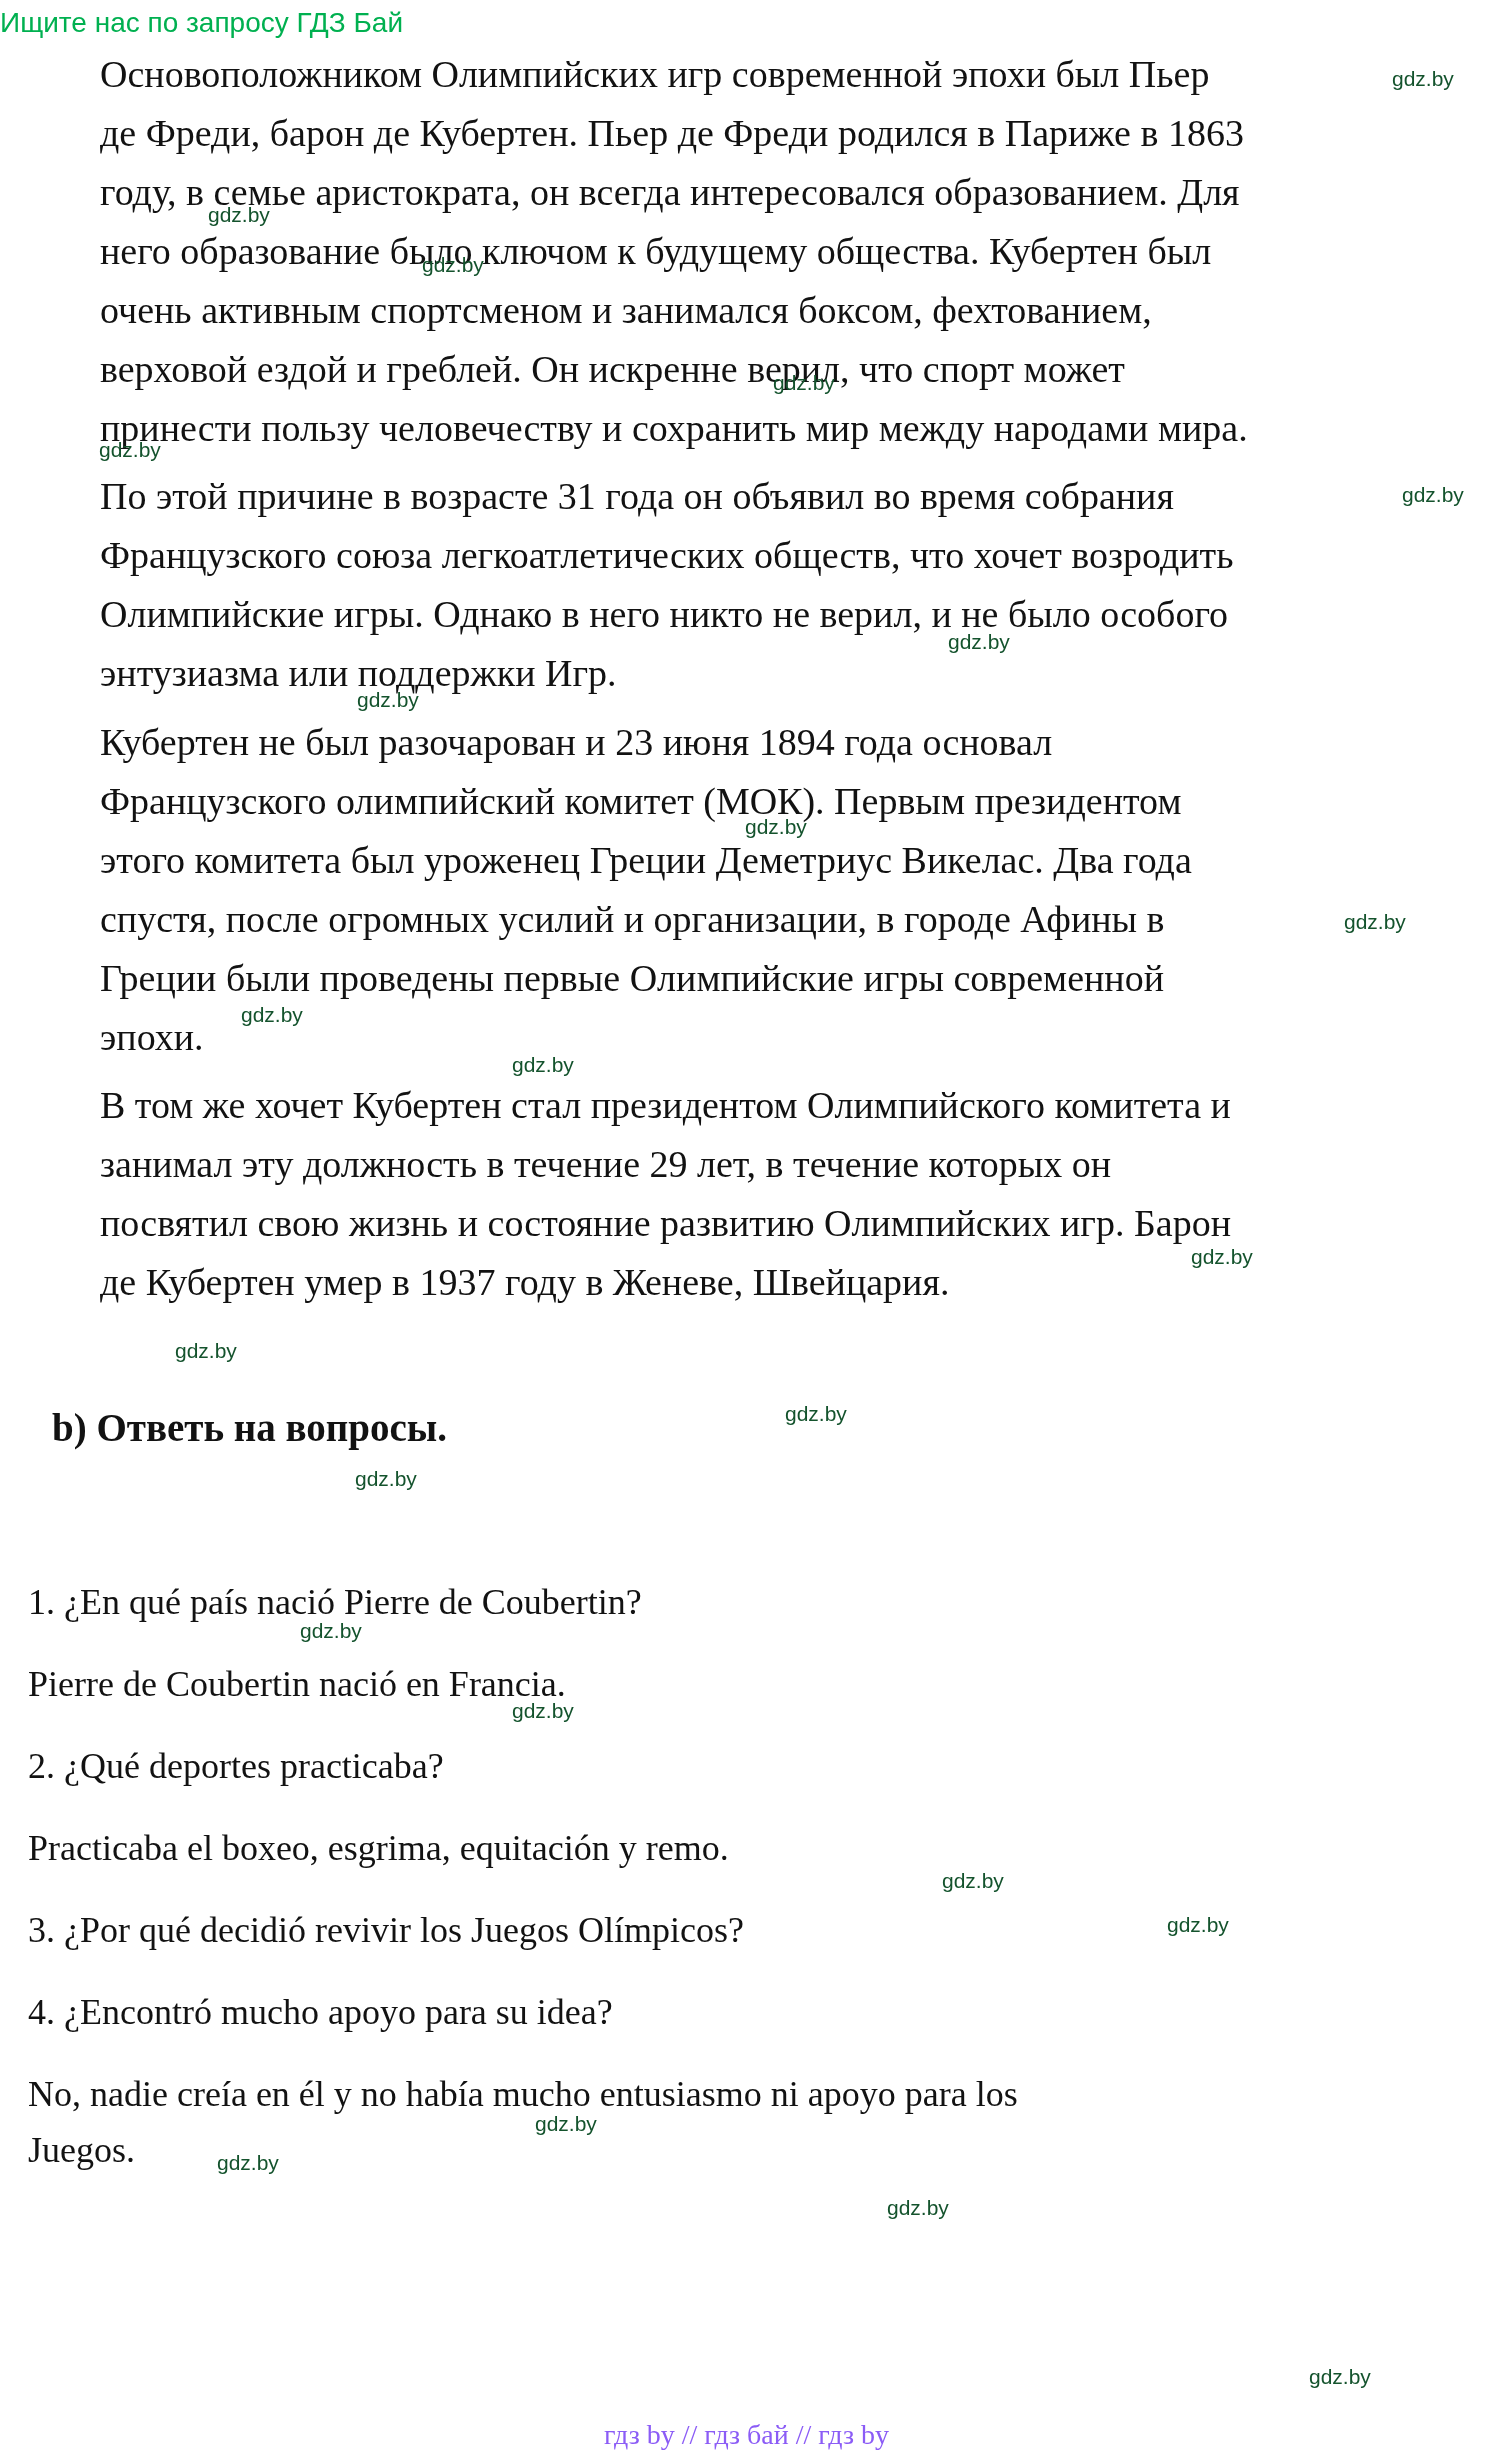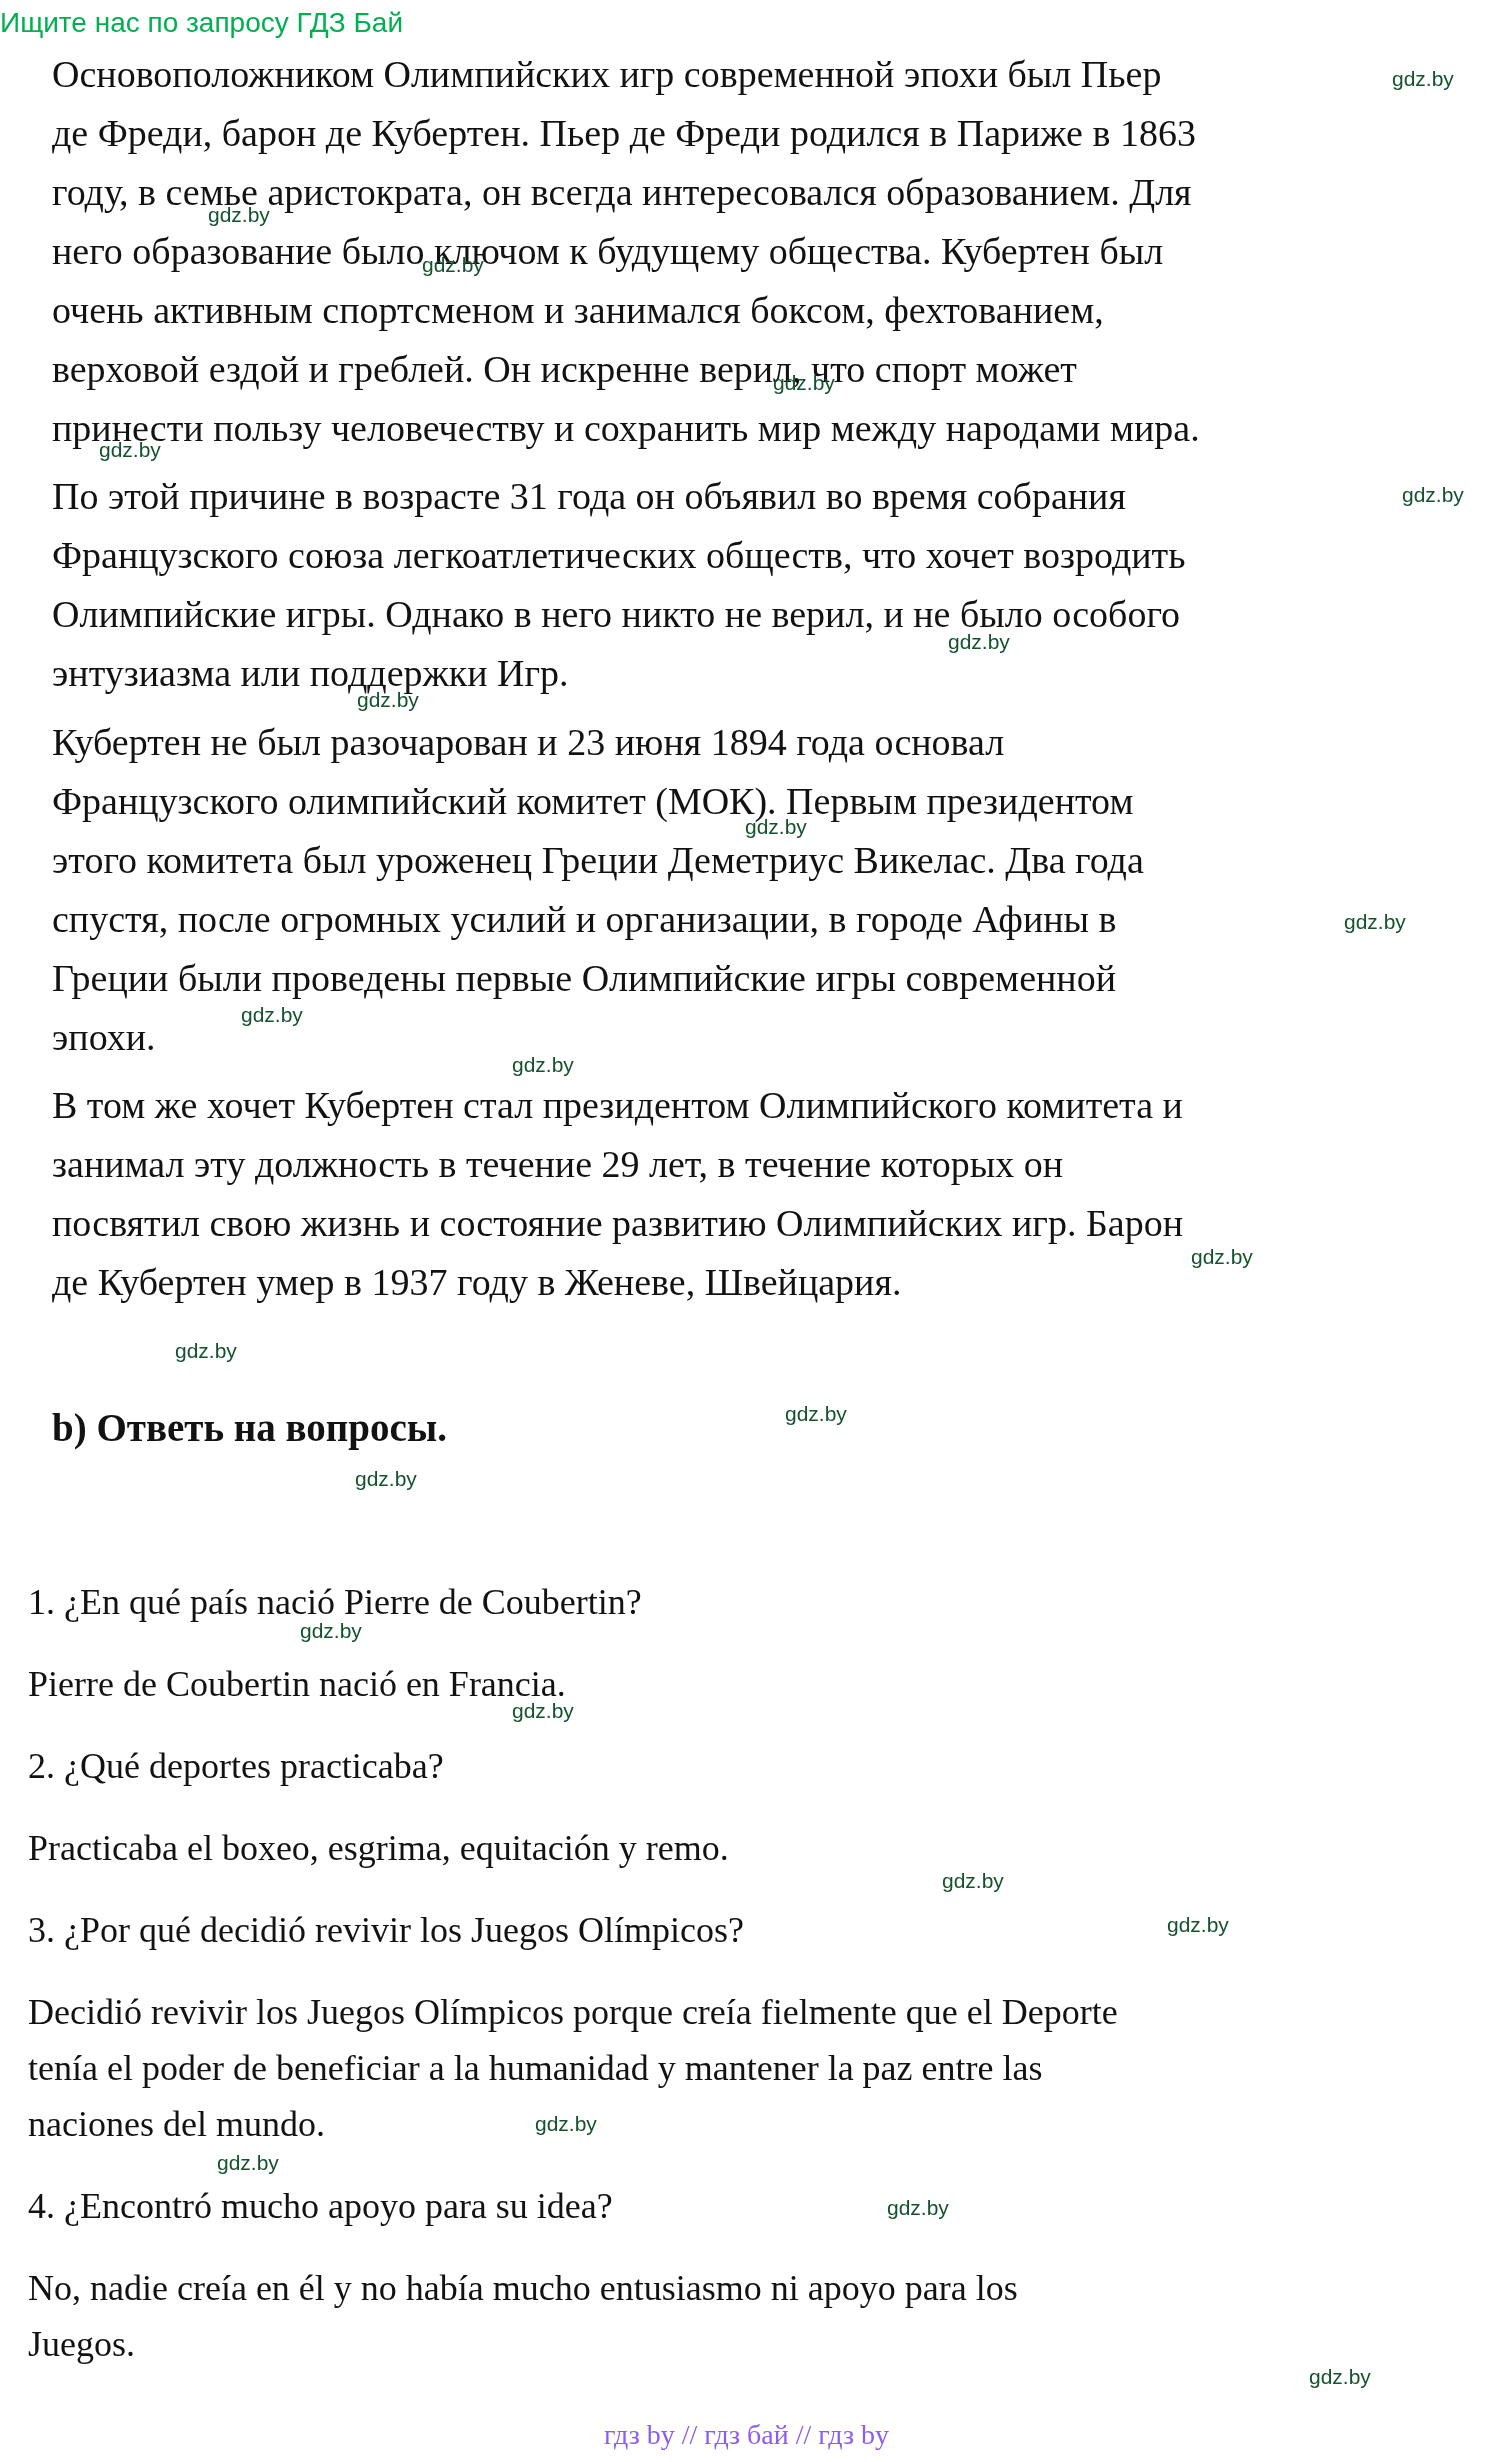--- a/index.html
+++ b/index.html
@@ -23,20 +23,21 @@
   .body-text {
     margin-left: 52px;
     width: 1391px;
     padding-top: 4.7px;
   }
   .paragraph { margin-bottom: 9.4px; }
   .line {
     font-size: 38px;
     line-height: 59px;
     white-space: nowrap;
+    margin-left: 48px;
   }
   .heading {
     margin: 86px 0 117px 52px;
     font-size: 39px;
     line-height: 59px;
     font-weight: bold;
   }
   .qa-section { margin-left: 28px; width: 1391px; }
   .qa-question, .qa-line {
     font-size: 36px;
@@ -108,25 +109,20 @@
   <div class="qa-section" id="qa">
       <div class="qa-question">1. ¿En qué país nació Pierre de Coubertin?</div>
       <div class="qa-answer">
         <div class="qa-line">Pierre de Coubertin nació en Francia.</div>
       </div>
       <div class="qa-question">2. ¿Qué deportes practicaba?</div>
       <div class="qa-answer">
         <div class="qa-line">Practicaba el boxeo, esgrima, equitación y remo.</div>
       </div>
       <div class="qa-question">3. ¿Por qué decidió revivir los Juegos Olímpicos?</div>
-      <div class="qa-answer">
-        <div class="qa-line">Decidió revivir los Juegos Olímpicos porque creía fielmente que el Deporte</div>
-        <div class="qa-line">tenía el poder de beneficiar a la humanidad y mantener la paz entre las</div>
-        <div class="qa-line">naciones del mundo.</div>
-      </div>
       <div class="qa-question">4. ¿Encontró mucho apoyo para su idea?</div>
       <div class="qa-answer">
         <div class="qa-line">No, nadie creía en él y no había mucho entusiasmo ni apoyo para los</div>
         <div class="qa-line">Juegos.</div>
       </div>
     </div>
 
   <div class="footer">гдз by  //  гдз бай  //  гдз by</div>
 
   <div id="watermarks">

